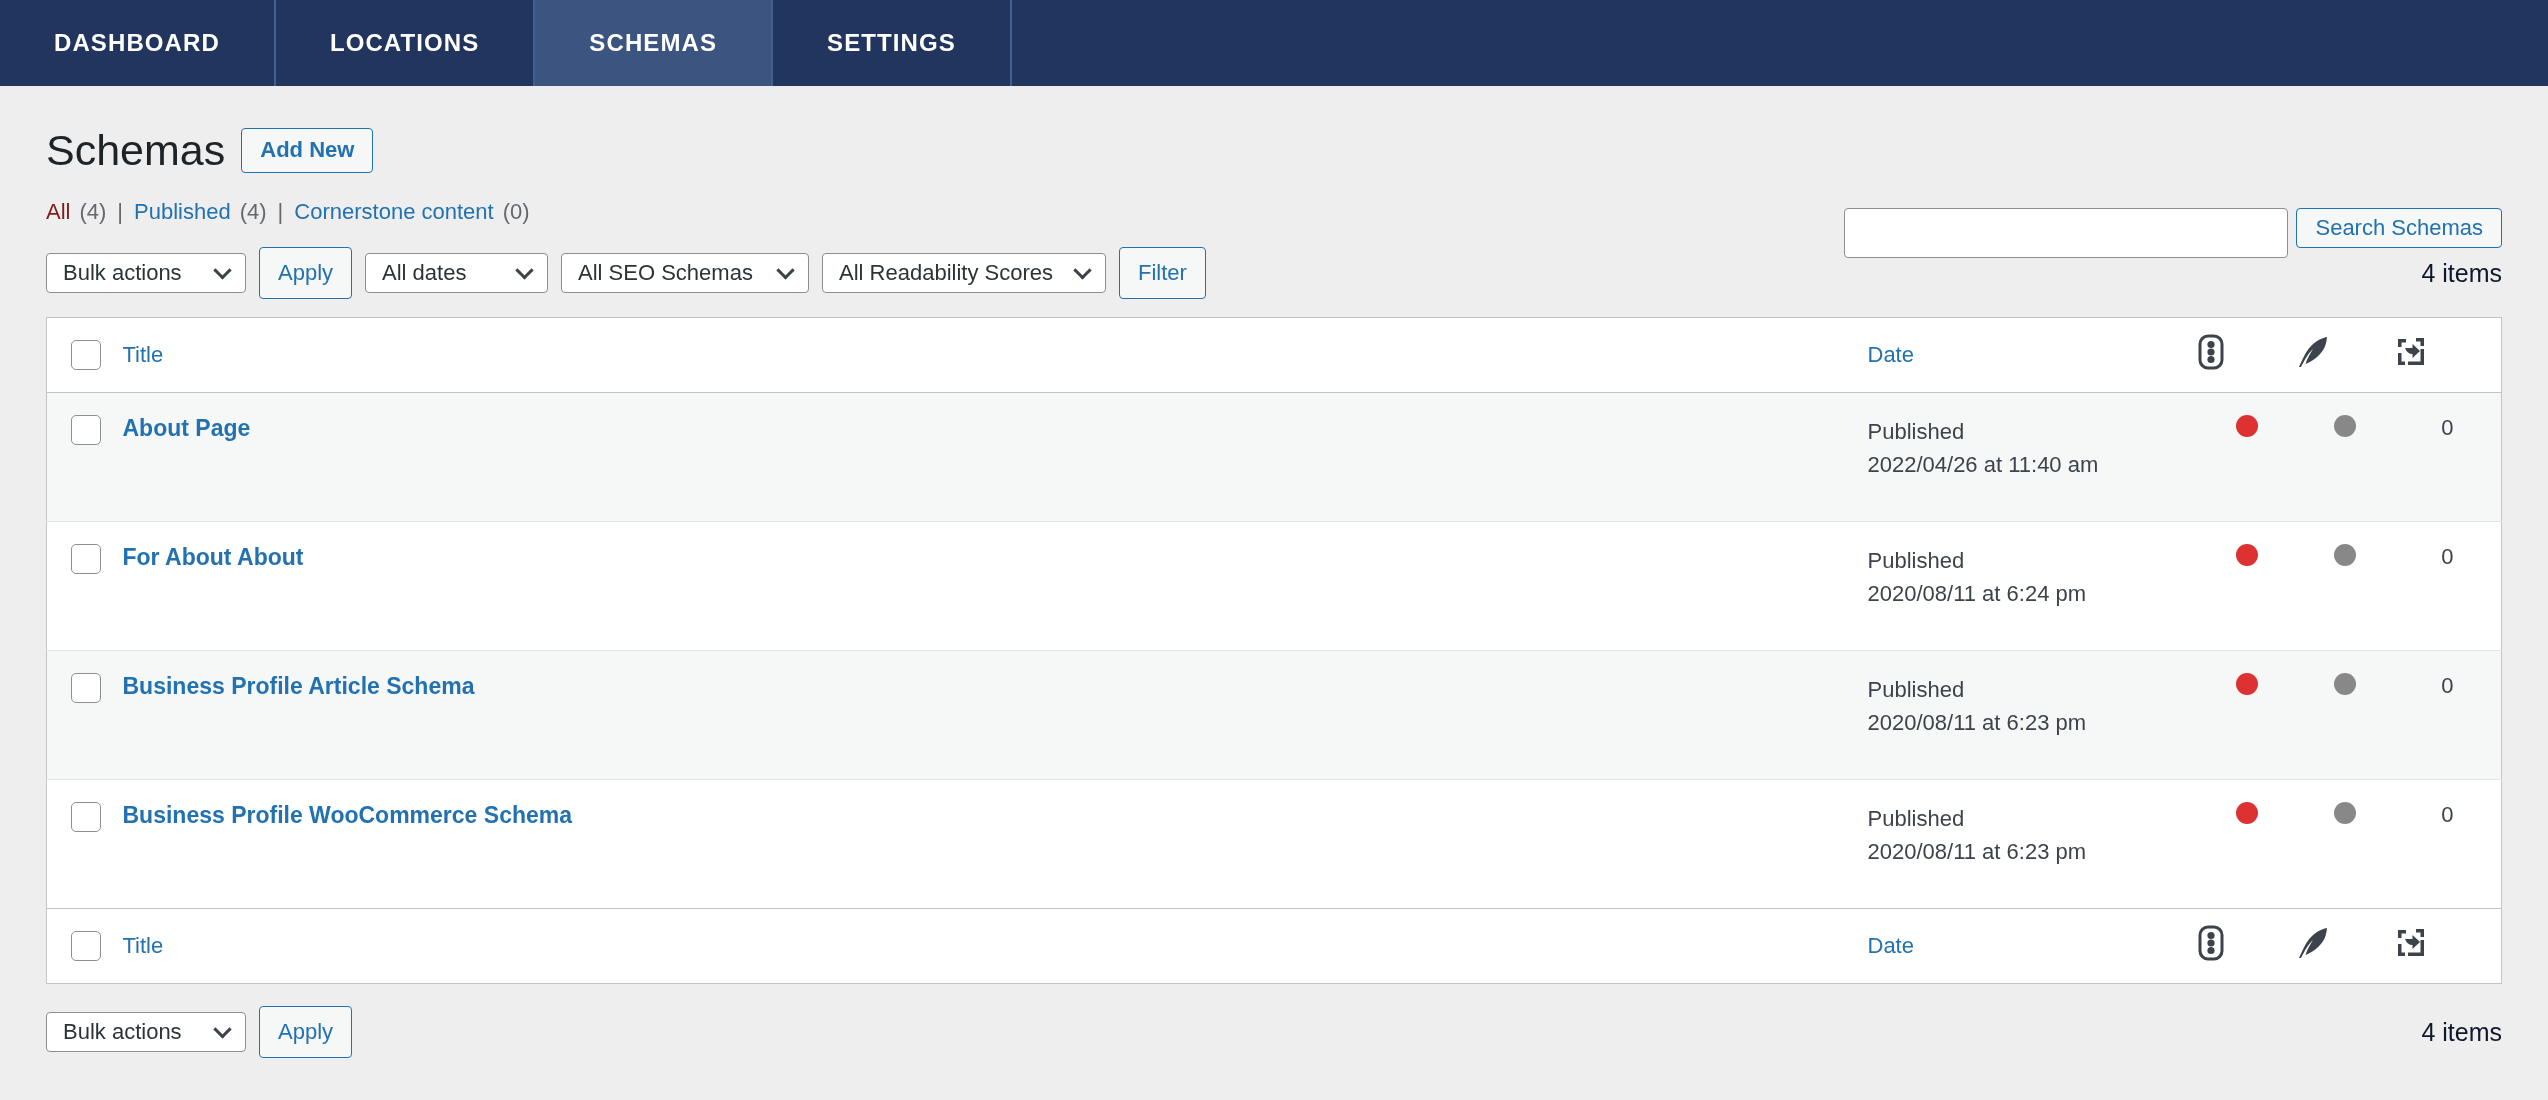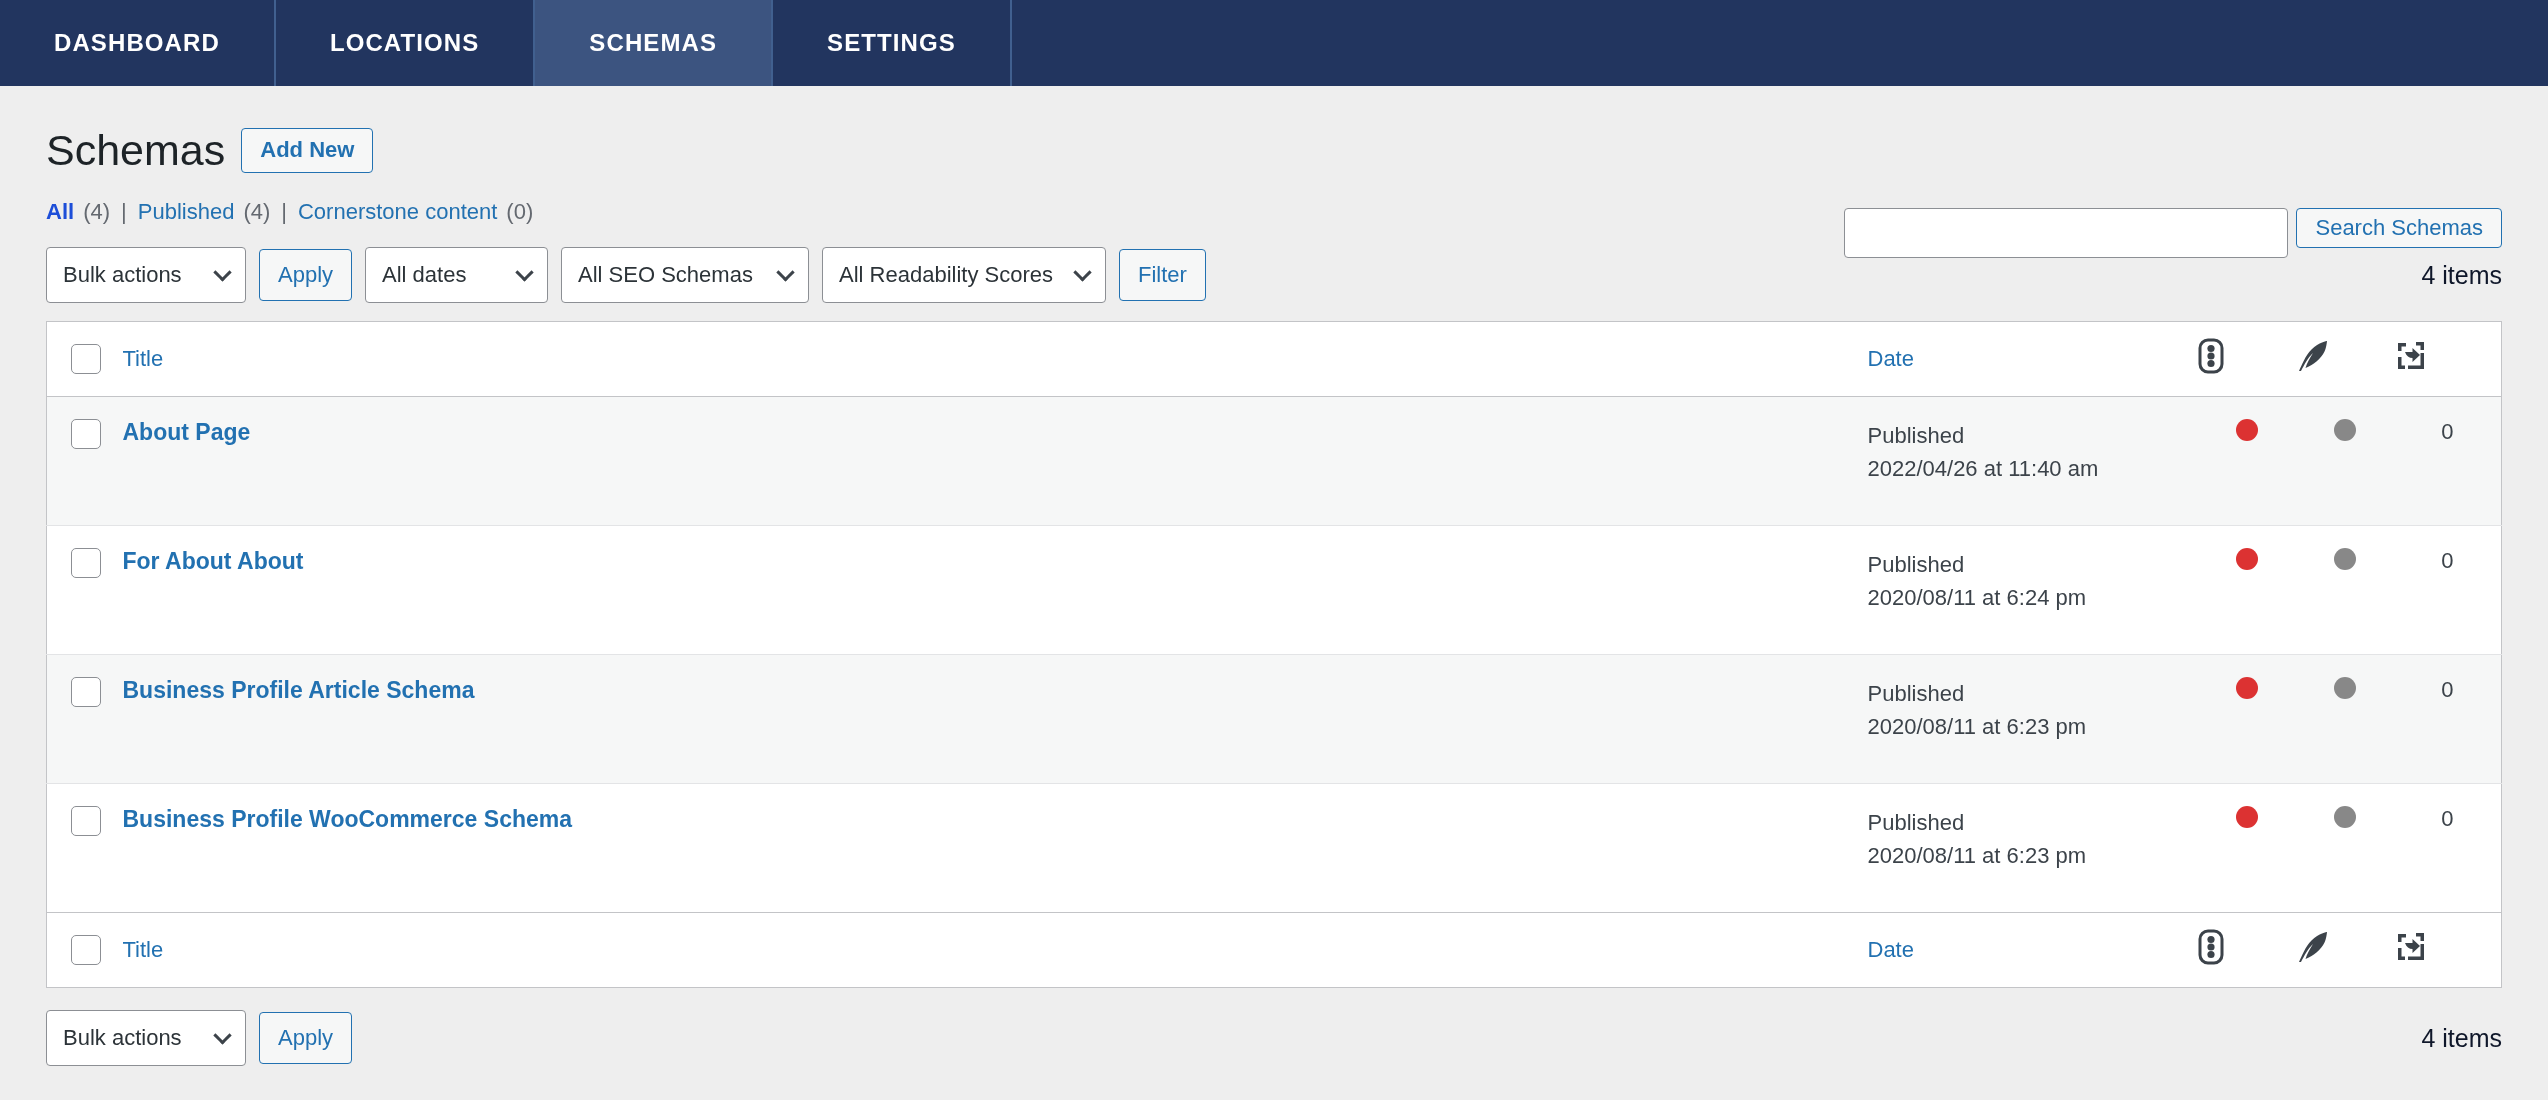--- a/index.html
+++ b/index.html
@@ -71,21 +71,21 @@
 
   
   .filter-links {
     margin-top: 26px;
     font-size: 22px;
     color: #3c434a;
     display: flex;
     align-items: baseline;
     gap: 9px;
   }
-  .filter-links .cur { font-weight: bold; color: #1d4ed8; }
+  .filter-links .cur { font-weight: normal; color: #7f1d1d; }
   .filter-links a { color: #2271b1; text-decoration: none; cursor: pointer; }
   .filter-links .count { color: #646970; }
   .filter-links .sep { color: #646970; margin: 0 2px; }
 
   
   .search-area {
     position: absolute;
     right: 46px;
     top: 208px;
     display: flex;
@@ -120,21 +120,21 @@
     display: flex;
     align-items: center;
     gap: 13px;
     position: relative;
   }
   .select-box {
     position: relative;
     border: 1px solid #8c8f94;
     border-radius: 4px;
     background: #ffffff;
-    height: 56px;
+    height: 40px;
     display: flex;
     align-items: center;
     padding: 0 52px 0 16px;
     font-size: 22px;
     color: #2c3338;
     cursor: pointer;
     user-select: none;
     white-space: nowrap;
   }
   .select-box .chev {

